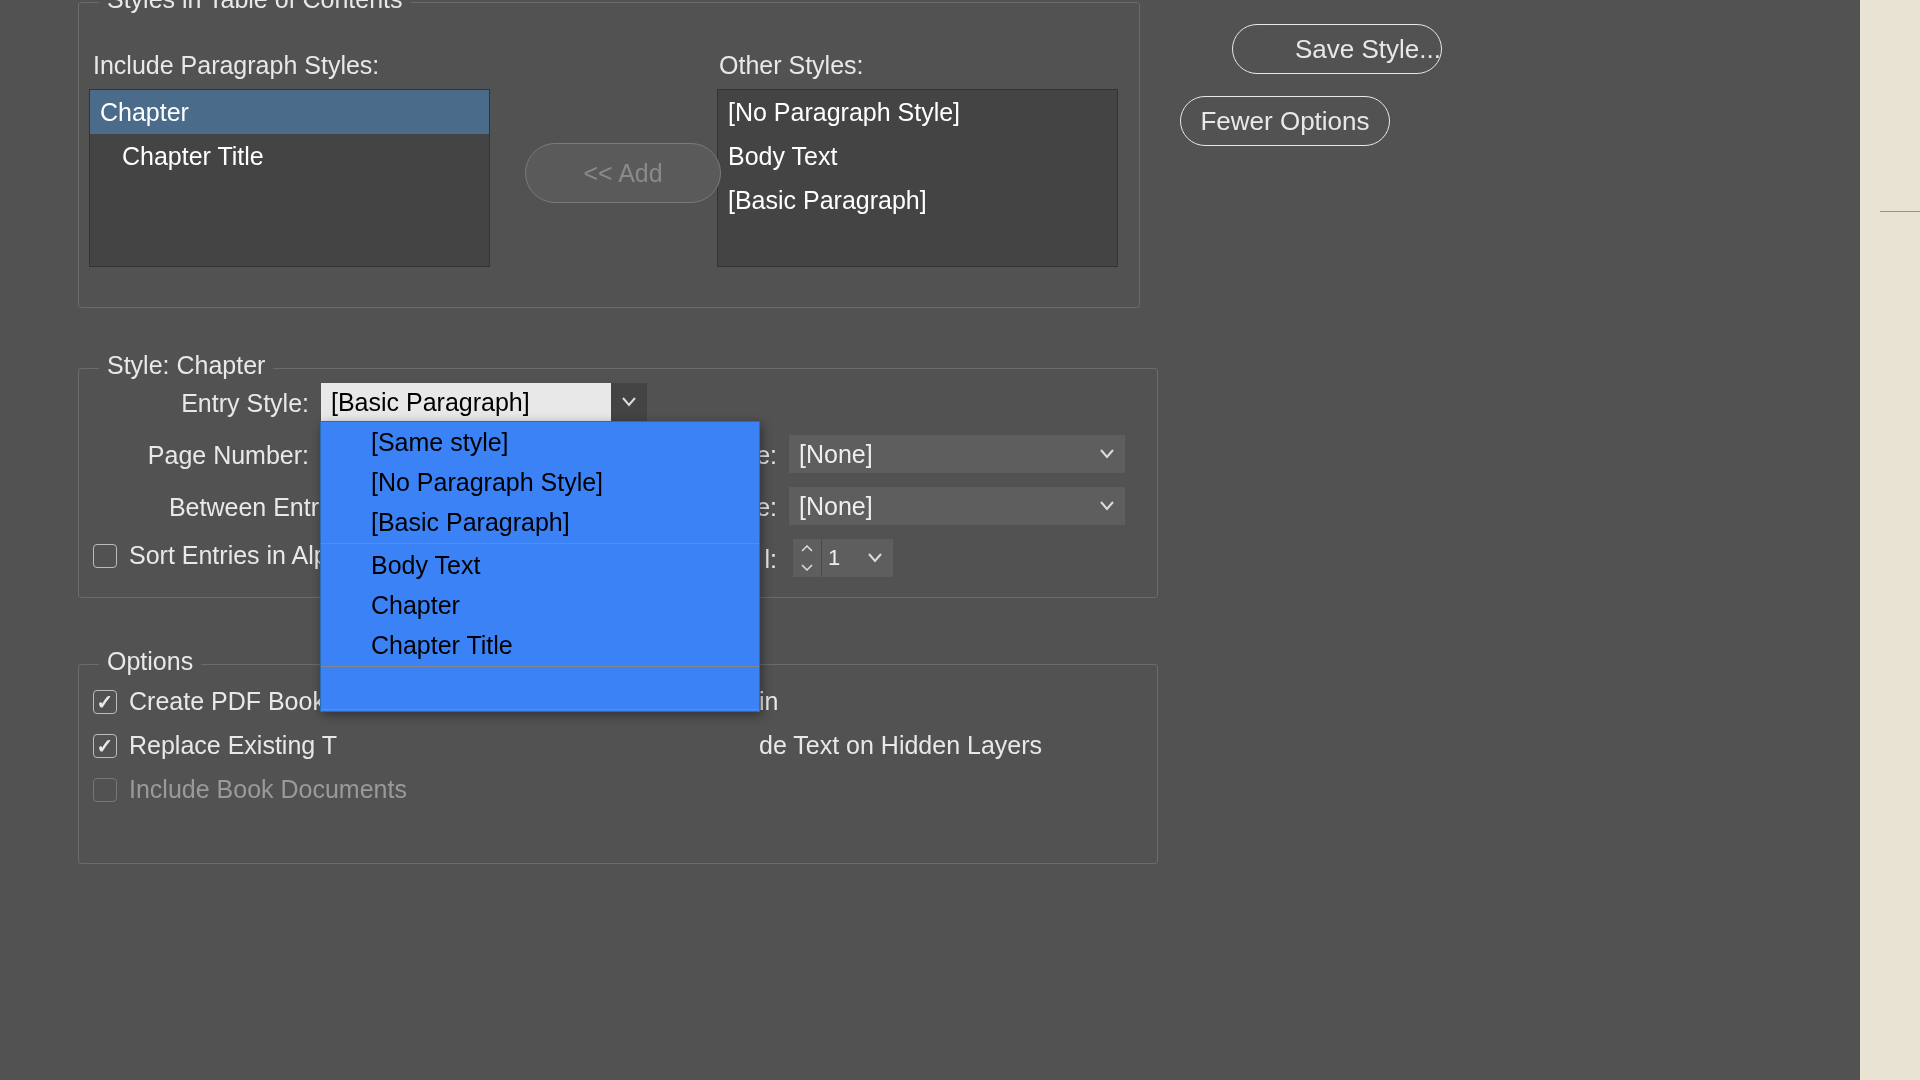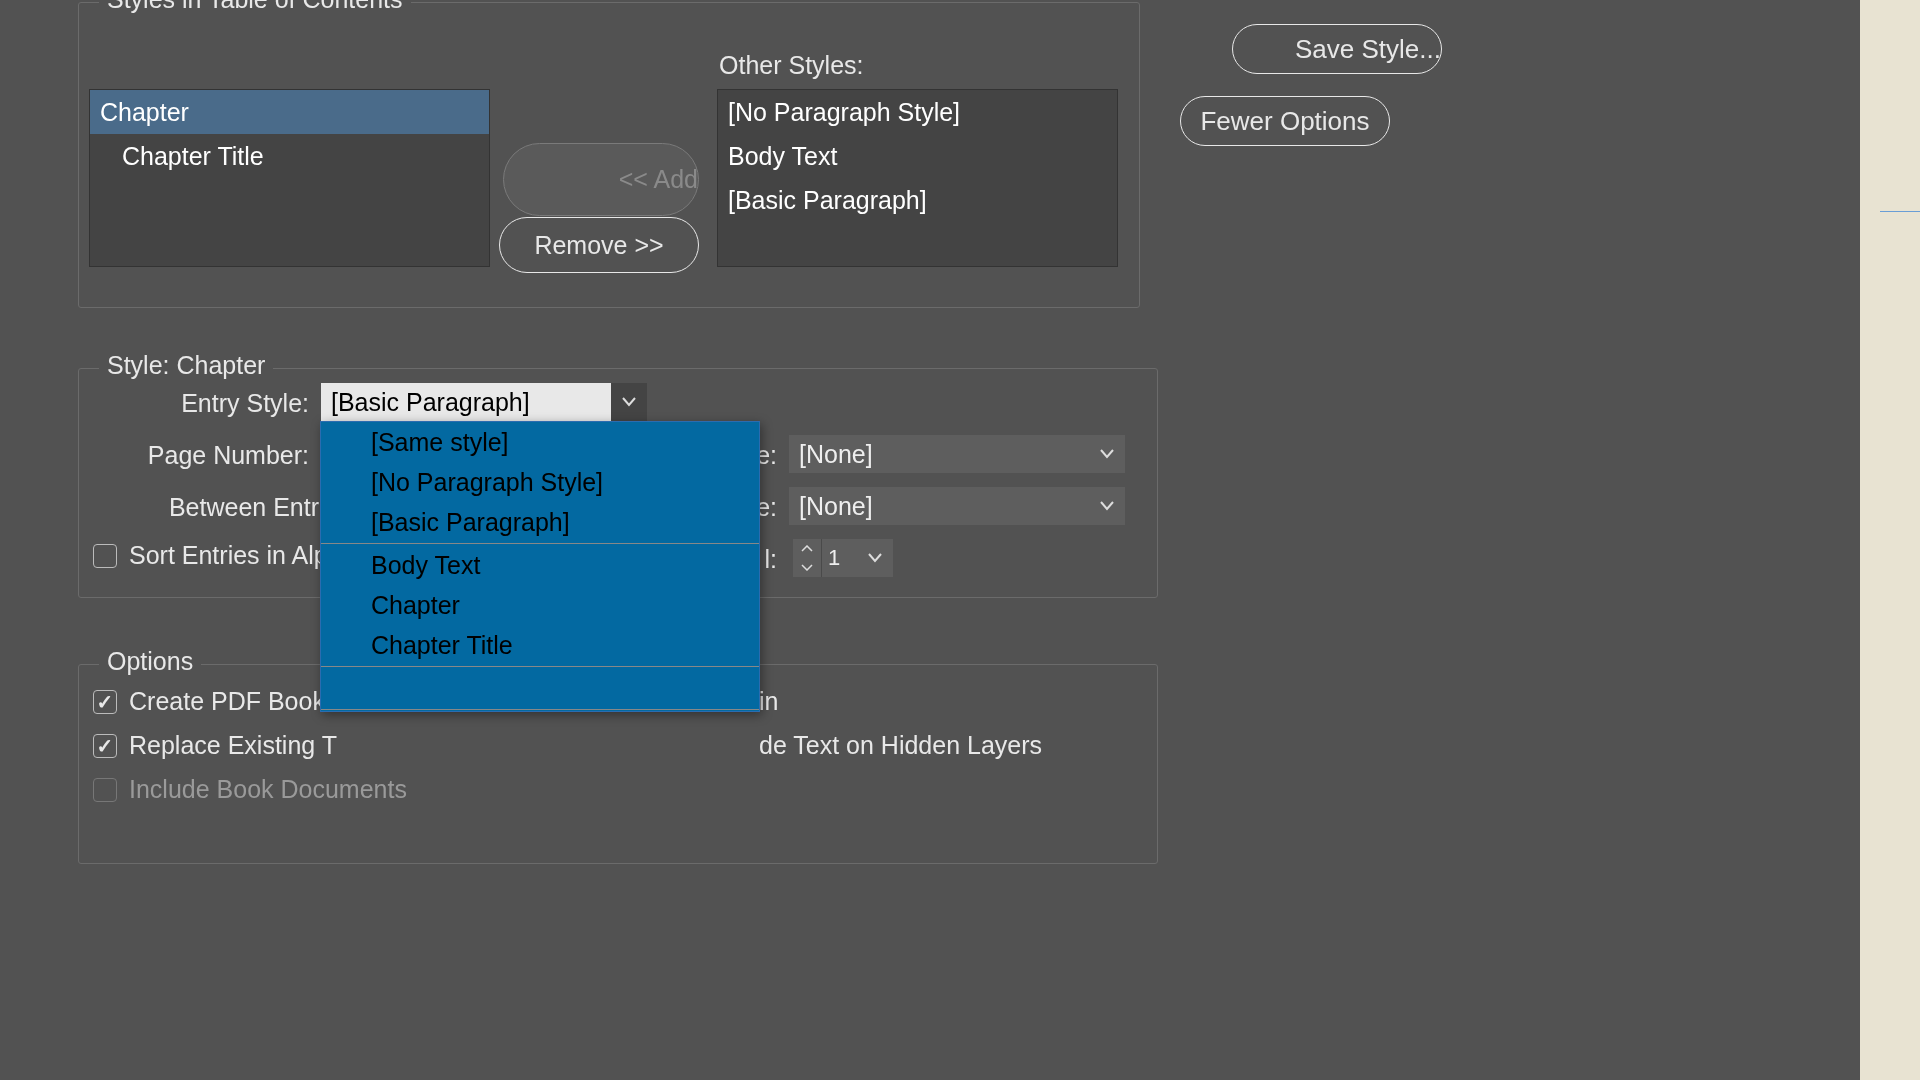--- a/index.html
+++ b/index.html
@@ -192,21 +192,21 @@
     display:flex; align-items:center; padding-left:6px;
     border-left:1px solid #4a4a4a;
   }
 
   
   #group-options { left: 78px; top: 664px; width: 1080px; height: 200px; padding-left: 20px; }
 
   
   .dropdown-popup {
     position: absolute;
-    background: #0369a1;
+    background: #3b82f6;
     border: 1px solid #2b6cb0;
     box-shadow: 2px 3px 10px rgba(0,0,0,0.4);
   }
   .dd-item {
     font-size: 25px;
     color: #000;
     padding: 6px 0 6px 50px;
     height: 40px;
     display: flex;
     align-items: center;
@@ -231,38 +231,36 @@
   <div class="side-btn" style="left:1232px; top:24px;justify-content:flex-end;">
     <span>Save Style...</span>
   </div>
   <div class="side-btn" style="left:1180px; top:96px;">
     <span>Fewer Options</span>
   </div>
 
   <div class="fieldset" id="group-styles-toc">
     <div class="legend">Styles in Table of Contents</div>
 
+    <div class="label-txt" style="position:absolute; left:14px; top:48px;">Include Paragraph Styles:</div>
     <div class="label-txt" style="position:absolute; left:640px; top:48px;">Other Styles:</div>
 
     <div class="listbox" style="left:10px; top:86px; width:401px; height:178px;">
       <div class="list-item selected">Chapter</div>
       <div class="list-item indent">Chapter Title</div>
     </div>
 
     <div class="listbox" style="left:638px; top:86px; width:401px; height:178px;">
       <div class="list-item">[No Paragraph Style]</div>
       <div class="list-item">Body Text</div>
       <div class="list-item">[Basic Paragraph]</div>
     </div>
 
-    <div class="pill-button disabled" style="left:424px; top:140px; width:196px; height:73px;justify-content:flex-end;">
+    <div class="pill-button disabled" style="left:446px; top:140px; width:196px; height:60px;">
       <span>&lt;&lt; Add</span>
-    </div>
-    <div class="pill-button" style="left:420px; top:214px; width:200px; height:56px;">
-      <span>Remove &gt;&gt;</span>
     </div>
   </div>
 
   <div class="fieldset" id="group-style-chapter">
     <div class="legend">Style: Chapter</div>
 
     <div class="row-label" style="left:30px; top:20px; width:200px;">Entry Style:</div>
     <div class="combo" style="left:242px; top:14px; width:326px;">
       <div class="combo-field">[Basic Paragraph]</div>
       <div class="combo-btn">

